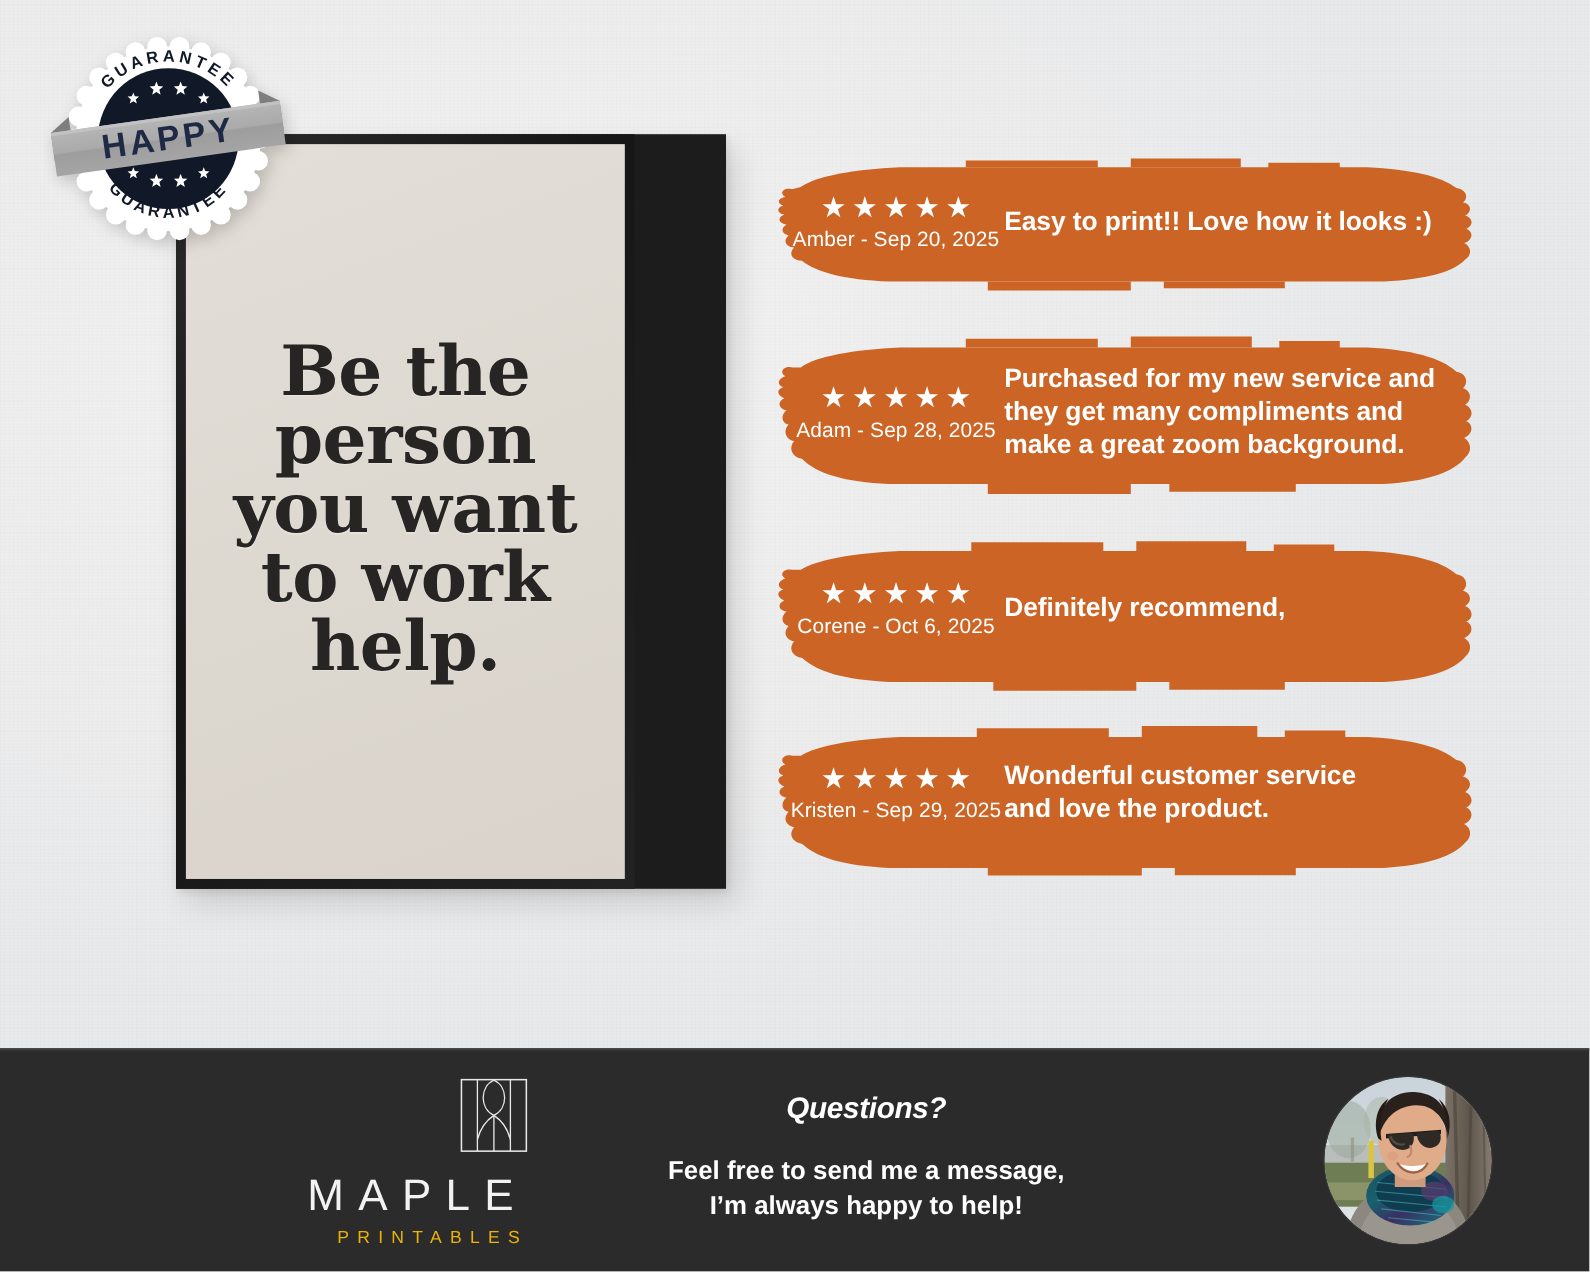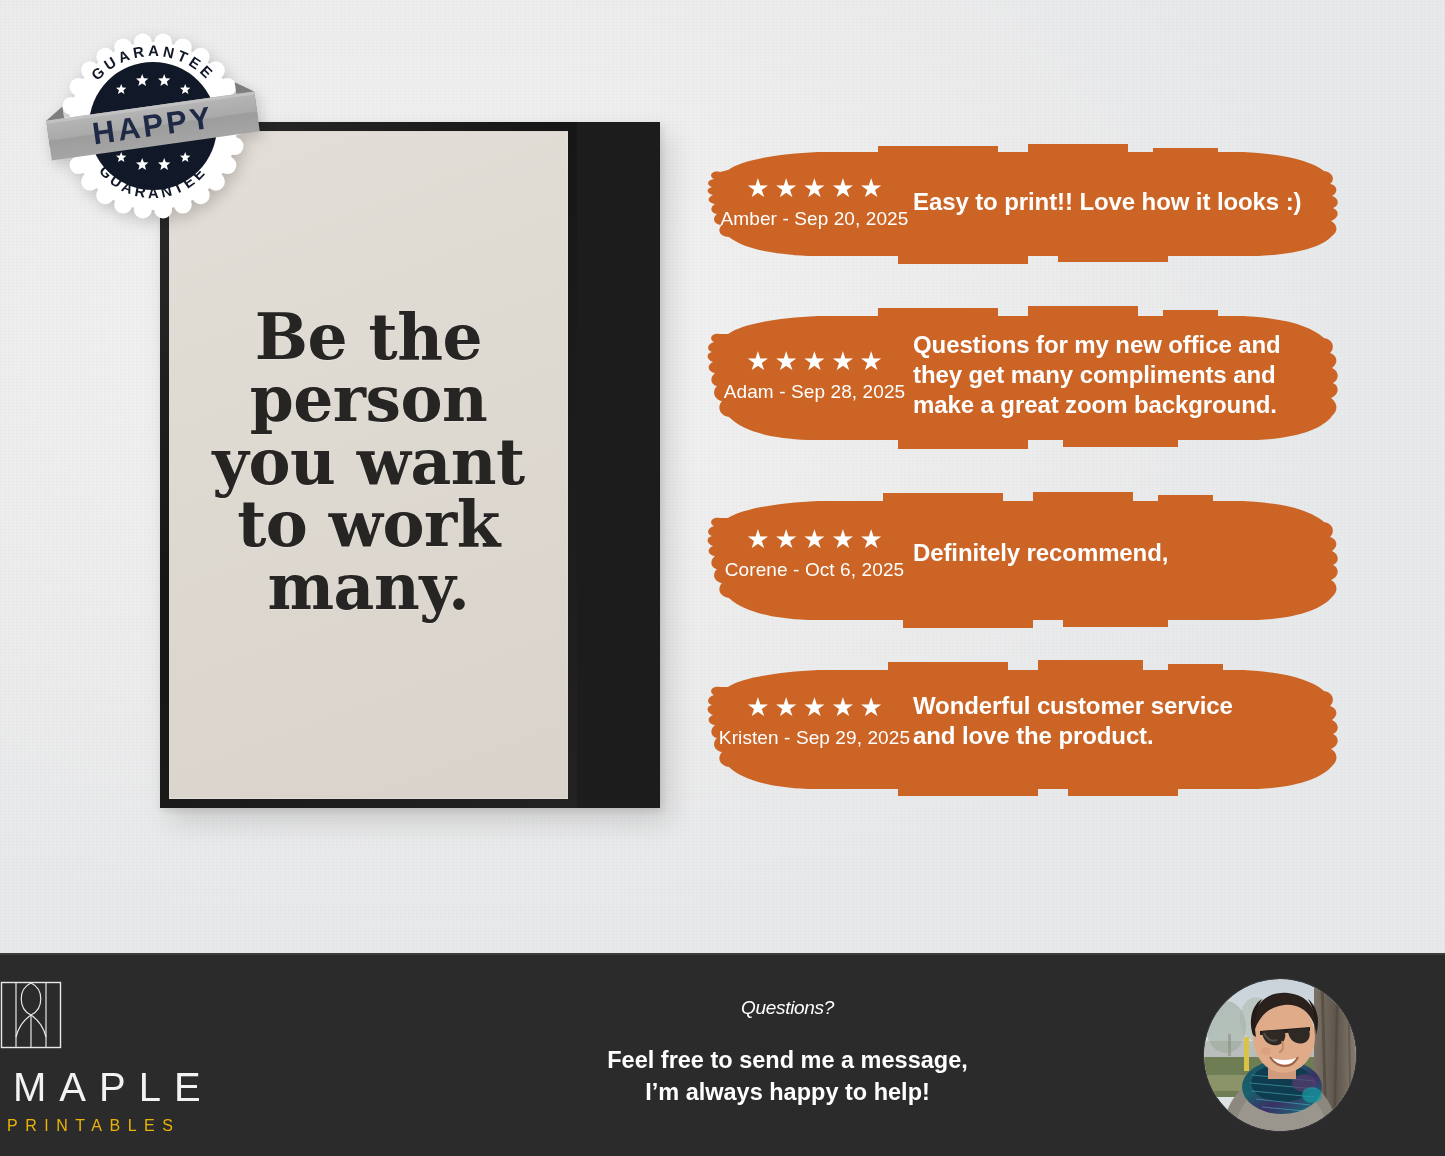--- a/index.html
+++ b/index.html
@@ -91,37 +91,37 @@
   .footer{
     position:absolute;left:0;top:953px;width:1445px;height:203px;
     background:#2b2b2b;
     display:flex;align-items:center;
   }
   .footer-top-line{
     position:absolute;left:0;top:0;width:100%;height:2px;background:#3d3d3d;
   }
   .brand{
     width:480px;flex:0 0 480px;display:flex;flex-direction:column;
-    align-items:flex-start;justify-content:center;padding-top:6px;
+    align-items:flex-end;justify-content:center;padding-top:6px;
   }
   .brand-mark{margin-bottom:14px;}
   .brand-name{
     color:#f2f2f2;font-size:40px;letter-spacing:13px;font-weight:300;
     text-indent:13px;line-height:1;
   }
   .brand-sub{
     color:#eab308;font-size:16px;letter-spacing:7.5px;font-weight:300;
     margin-top:10px;text-indent:7px;
   }
   .questions{
     flex:1;display:flex;flex-direction:column;align-items:center;justify-content:center;
     color:#ffffff;text-align:center;padding-bottom:4px;margin-left:-20px;
   }
   .q-title{
-    font-size:19px;font-weight:normal;font-style:italic;letter-spacing:-.3px;
+    font-size:27px;font-weight:bold;font-style:italic;letter-spacing:-.3px;
   }
   .q-body{
     font-size:23.5px;font-weight:bold;line-height:1.35;margin-top:26px;
   }
   .avatar-wrap{
     width:330px;flex:0 0 330px;display:flex;align-items:center;justify-content:center;
   }
   .avatar{
     width:152px;height:152px;border-radius:50%;overflow:hidden;position:relative;
     box-shadow:0 0 0 1px rgba(255,255,255,.07);
@@ -135,21 +135,21 @@
   <div class="wall"></div>
 
   <div class="frame-shadow"></div>
   <div class="frame">
     <div class="frame-inner">
       <div class="poster-text">
         <span>Be the</span>
         <span>person</span>
         <span>you want</span>
         <span>to work</span>
-        <span>many.</span>
+        <span>help.</span>
       </div>
     </div>
   </div>
 
   <div class="badge">
     <svg viewBox="0 0 218 202" width="218" height="202">
       <defs>
         <path id="arcTop" d="M 36 107 A 73 73 0 0 1 182 107"></path>
         <path id="arcBot" d="M 40 107 A 69 69 0 0 0 178 107"></path>
         <linearGradient id="ribGrad" x1="0" y1="0" x2="0" y2="1">
@@ -288,21 +288,21 @@
           <div class="stars">
             <span class="star">★</span>
               <span class="star">★</span>
               <span class="star">★</span>
               <span class="star">★</span>
               <span class="star">★</span>
           </div>
           <div class="reviewer">Adam - Sep 28, 2025</div>
         </div>
         <div class="review-text">
-          <div>Questions for my new office and</div>
+          <div>Purchased for my new service and</div>
           <div>they get many compliments and</div>
           <div>make a great zoom background.</div>
         </div>
       </div>
     </div>
 
     <div class="review">
       <svg class="stroke" viewBox="0 0 650 150" preserveAspectRatio="none">
         <path fill="#cb6425" d="M22,40 C14,38 10,45 16,48 C9,50 8,56 14,58 C7,60 9,66 15,68
           C8,71 10,77 17,78 C11,83 13,90 19,91 C13,97 17,104 24,105 C18,112 23,119 31,120

